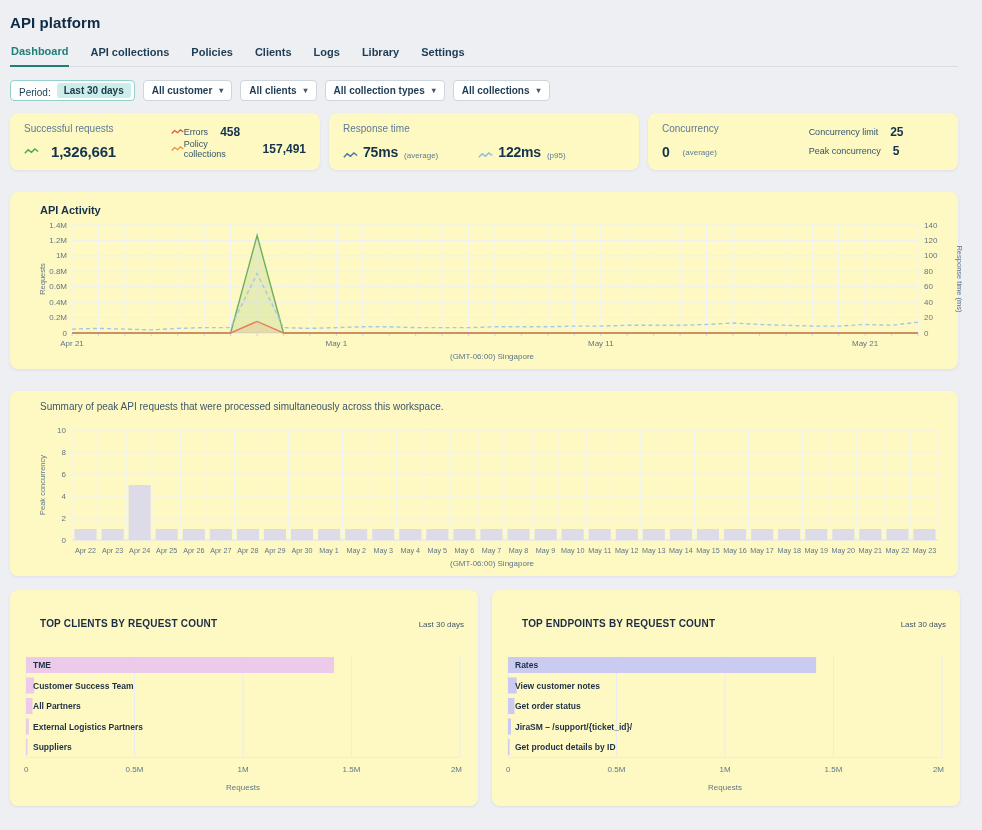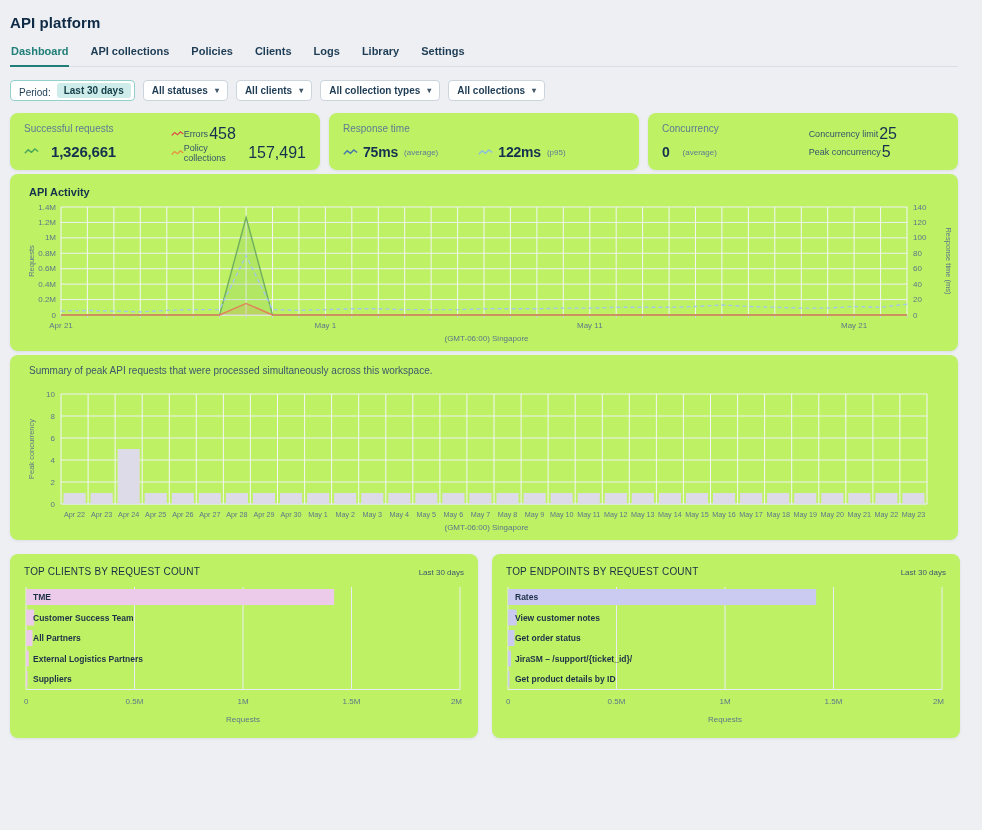--- a/index.html
+++ b/index.html
@@ -1,59 +1,59 @@
 <!DOCTYPE html>
 <html><head>
 <meta charset="utf-8">
 <style>
   html,body{margin:0;padding:0;width:982px;height:830px;overflow:hidden;
     background:#edeff3;font-family:"Liberation Sans",sans-serif;color:#16314a;}
   .container{padding:14px 24px 0 10px;}
   h1.page-title{font-size:15px;font-weight:700;color:#0e2a45;margin:0 0 14px 0;letter-spacing:.1px;}
   
-  .tabs{display:flex;gap:20px;border-bottom:1px solid #d9dee5;}
+  .tabs{display:flex;gap:20px;border-bottom:1px solid #d9dee5;align-items:center;}
   .tab{font-size:11px;font-weight:700;color:#1d3b53;padding:0 1px 8px 1px;cursor:pointer;text-decoration:none;}
   .tab.active{color:#1f7e77;border-bottom:2px solid #1f7e77;margin-bottom:-1px;}
   
   .filters{display:flex;gap:8px;margin-top:13px;align-items:center;}
   .period-pill{display:inline-flex;align-items:flex-end;gap:6px;background:#fff;border:1px solid #93d0cb;
     border-radius:4px;padding:2px 3px 2px 8px;font-size:10px;color:#1d3b53;cursor:pointer;}
   .period-chip{background:#cdecea;border-radius:3px;padding:2px 7px;font-weight:700;color:#174049;font-size:10px;}
   .dropdown{display:inline-flex;align-items:center;gap:7px;background:#fff;border:1px solid #ccd4dc;
     border-radius:4px;padding:4px 8px;font-size:10px;font-weight:700;color:#1d3b53;cursor:pointer;}
   .caret{font-size:8px;color:#44586b;line-height:1;}
   
-  .card{background:#bef264;border-radius:8px;box-shadow:0 1px 3px rgba(29,41,57,.08);}
+  .card{background:#fef9c3;border-radius:8px;box-shadow:0 1px 3px rgba(29,41,57,.08);}
   .stats-row{display:flex;gap:9px;margin-top:12px;}
   .stat-card{flex:1;padding:10px 14px;height:37px;display:flex;align-items:stretch;}
   .stat-col{display:flex;flex-direction:column;justify-content:space-between;}
   .stat-main{width:52%;display:flex;flex-direction:column;justify-content:space-between;}
   .stat-label{font-size:10px;color:#5e7b93;}
   .stat-value-row{display:flex;align-items:center;gap:12px;}
   .stat-value{font-size:15px;font-weight:700;color:#14324e;letter-spacing:-.2px;}
   .stat-value.mid{font-size:14px;}
   .suffix{font-size:8px;color:#5e7b93;margin-left:1px;}
   .stat-side{flex:1;display:flex;flex-direction:column;justify-content:space-between;padding:2px 0;}
   .side-row{display:flex;align-items:center;font-size:9px;color:#33536b;}
-  .side-value{font-weight:400;font-size:16px;color:#14324e;margin-left:1px;}
+  .side-value{font-weight:700;font-size:12px;color:#14324e;margin-left:12px;}
   .zz{flex:none;}
   .zz-green{color:#4ca75c}.zz-red{color:#d9534b}.zz-orange{color:#e8903f}
   .zz-blue{color:#4879a8}.zz-lightblue{color:#8fbedd}
   .rt-row{display:flex;margin-top:2px;}
-  .rt-group{width:48%;display:flex;align-items:center;gap:5px;}
+  .rt-group{width:48%;display:flex;align-items:flex-end;gap:5px;}
   
-  .chart-card{margin-top:4px;padding:10px 12px 8px 17px;}
+  .chart-card{margin-top:22px;padding:10px 12px 8px 28px;}
   .chart-card h2{font-size:11px;font-weight:700;color:#15314b;margin:2px 0 3px 2px;}
   .chart-card .subtitle{font-size:10px;color:#3f566b;margin:0 0 12px 2px;}
   .tz{text-align:center;font-size:8px;color:#5d7589;margin-top:1px;}
   
   .bottom-row{display:flex;gap:14px;margin-top:14px;}
   .mini-card{flex:1;padding:12px 14px 8px 14px;}
   .mini-head{display:flex;justify-content:space-between;align-items:baseline;margin-bottom:8px;}
-  .mini-head h3{font-size:10px;font-weight:400;color:#1b2c45;margin:0;letter-spacing:.2px;}
+  .mini-head h3{font-size:10px;font-weight:700;color:#1b2c45;margin:16px;letter-spacing:.2px;}
   .mini-period{font-size:8px;color:#3f566b;}
   .chart-box{line-height:0;}
 </style>
 </head>
 <body>
 
 <div class="container">
 
   <h1 class="page-title">API platform</h1>
 
@@ -66,21 +66,21 @@
     <a class="tab">Library</a>
     <a class="tab">Settings</a>
   </nav>
 
   <div class="filters">
     <div class="period-pill">
       <span>Period:</span>
       <span class="period-chip">Last 30 days</span>
     </div>
     <div class="dropdown">
-      <span>All statuses</span>
+      <span>All customer</span>
       <span class="caret">▾</span>
     </div>
     <div class="dropdown">
       <span>All clients</span>
       <span class="caret">▾</span>
     </div>
     <div class="dropdown">
       <span>All collection types</span>
       <span class="caret">▾</span>
     </div>

